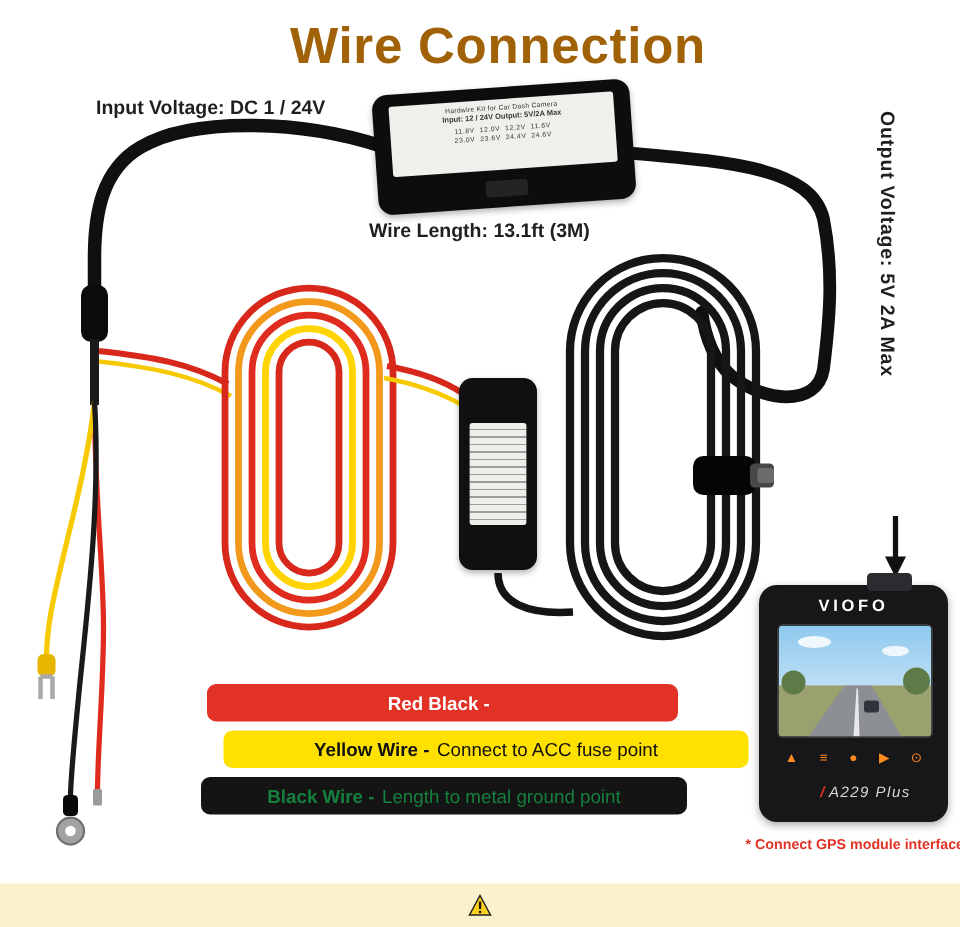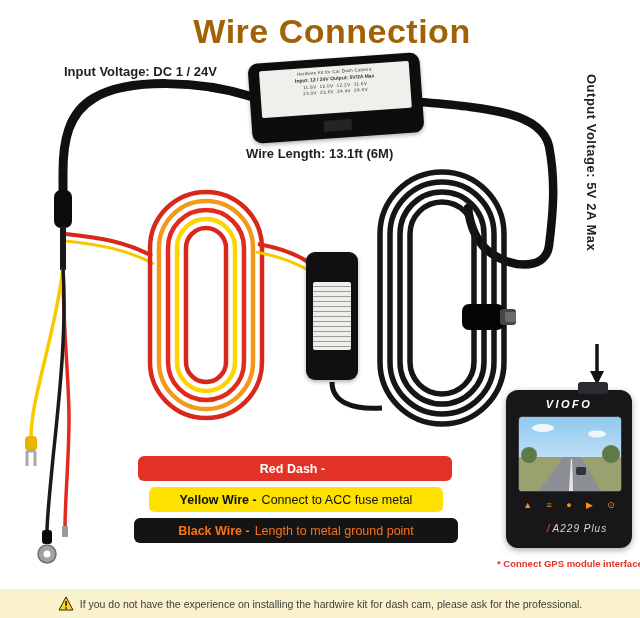--- a/index.html
+++ b/index.html
@@ -28,29 +28,29 @@
   .adapter{position:absolute;left:306px;top:252px;width:52px;height:128px;background:#101010;
            border-radius:9px;box-shadow:0 2px 4px rgba(0,0,0,.3);}
   .adapter-label{position:absolute;left:7px;top:30px;width:38px;height:68px;background:#eeeeea;border-radius:2px;
            background-image:repeating-linear-gradient(#eeeeea 0 4px,#9c9c9c 4px 5px);}
 
   
   .legend{position:absolute;height:25px;border-radius:6px;display:flex;align-items:center;
           justify-content:center;font-size:12.5px;}
   .legend .b{font-weight:bold;margin-right:5px;}
   .legend-red{left:138px;top:456px;width:314px;background:#e23125;color:#fff;}
-  .legend-yellow{left:149px;top:487px;width:294px;background:#ffe100;color:#111;}
-  .legend-black{left:134px;top:518px;width:324px;background:#141414;color:#f97316;}
+  .legend-yellow{left:149px;top:487px;width:350px;background:#ffe100;color:#111;}
+  .legend-black{left:134px;top:518px;width:324px;background:#141414;color:#15803d;}
 
   
   .camera{position:absolute;left:506px;top:390px;width:126px;height:158px;background:#17171a;
           border-radius:12px;box-shadow:0 2px 6px rgba(0,0,0,.35);}
   .cam-port{position:absolute;left:72px;top:-8px;width:30px;height:12px;background:#2c2c30;border-radius:3px;}
   .cam-brand{position:absolute;top:8px;left:0;right:0;text-align:center;color:#fff;font-weight:bold;
-             font-size:11px;letter-spacing:2.5px;font-style:italic;}
+             font-size:11px;letter-spacing:2.5px;}
   .cam-screen{position:absolute;left:12px;top:26px;width:102px;height:74px;border-radius:4px;
               overflow:hidden;border:1px solid #3a3a3d;}
   .cam-buttons{position:absolute;left:0;right:0;top:107px;display:flex;justify-content:space-around;
                padding:0 10px;}
   .cam-buttons span{color:#ff8a1e;font-size:9px;line-height:16px;}
   .cam-model{position:absolute;left:16px;right:0;top:133px;text-align:center;color:#d8d8d8;
              font-size:10px;font-style:italic;letter-spacing:1px;}
   .cam-model .slash{color:#e23125;font-weight:bold;margin-right:2px;}
   .gps-note{position:absolute;left:497px;top:558px;font-size:9.5px;font-weight:600;color:#e23125;white-space:nowrap;}
 
@@ -60,21 +60,21 @@
   .warnbar .txt{font-size:10.5px;color:#3c3c3c;}
 </style>
 </head>
 <body>
 
 <div class="stage">
 
   <h1 class="title">Wire Connection</h1>
 
   <div class="lbl lbl-input">Input Voltage: DC 1 / 24V</div>
-  <div class="lbl lbl-length">Wire Length: 13.1ft (6M)</div>
+  <div class="lbl lbl-length">Wire Length: 13.1ft (3M)</div>
   <div class="lbl lbl-output">Output Voltage: 5V 2A Max</div>
 
   <svg class="wires" width="640" height="618" viewBox="0 0 640 618">
 
     <path d="M253,97 C200,80 128,78 94,98 C68,113 63,142 63,172 L63,194" fill="none" stroke="#101010" stroke-width="9" stroke-linecap="round"></path>
     <rect x="54" y="190" width="18" height="38" rx="7" fill="#0b0b0b"></rect>
     <path d="M63,226 L63,270" stroke="#1a1a1a" stroke-width="6" fill="none"></path>
 
     <path d="M66,234 C102,238 126,242 152,256" stroke="#d8281c" stroke-width="4" fill="none"></path>
     <path d="M66,241 C102,245 128,250 154,264" stroke="#f7c900" stroke-width="3" fill="none"></path>
@@ -137,25 +137,25 @@
       <div class="kit-row">23.0V  23.6V  24.4V  24.6V</div>
     </div>
     <div class="kit-bump"></div>
   </div>
 
   <div class="adapter">
     <div class="adapter-label"></div>
   </div>
 
   <div class="legend legend-red">
-    <span class="b">Red Dash -</span>
+    <span class="b">Red Black -</span>
   </div>
   <div class="legend legend-yellow">
     <span class="b">Yellow Wire -</span>
-    <span>Connect to ACC fuse metal</span>
+    <span>Connect to ACC fuse point</span>
   </div>
   <div class="legend legend-black">
     <span class="b">Black Wire -</span>
     <span>Length to metal ground point</span>
   </div>
 
   <div class="camera">
     <div class="cam-port"></div>
     <div class="cam-brand">VIOFO</div>
     <div class="cam-screen">
@@ -190,16 +190,15 @@
   </div>
 
   <div class="gps-note">* Connect GPS module interface</div>
 
   <div class="warnbar">
     <svg width="16" height="15" viewBox="0 0 16 15">
       <path d="M8 1 L15 14 H1 Z" fill="#ffd21e" stroke="#222" stroke-width="1"></path>
       <rect x="7.3" y="5" width="1.5" height="5" fill="#111"></rect>
       <rect x="7.3" y="11.2" width="1.5" height="1.6" fill="#111"></rect>
     </svg>
-    <span class="txt">If you do not have the experience on installing the hardwire kit for dash cam, please ask for the professional.</span>
   </div>
 
 </div>
 
 </body></html>

